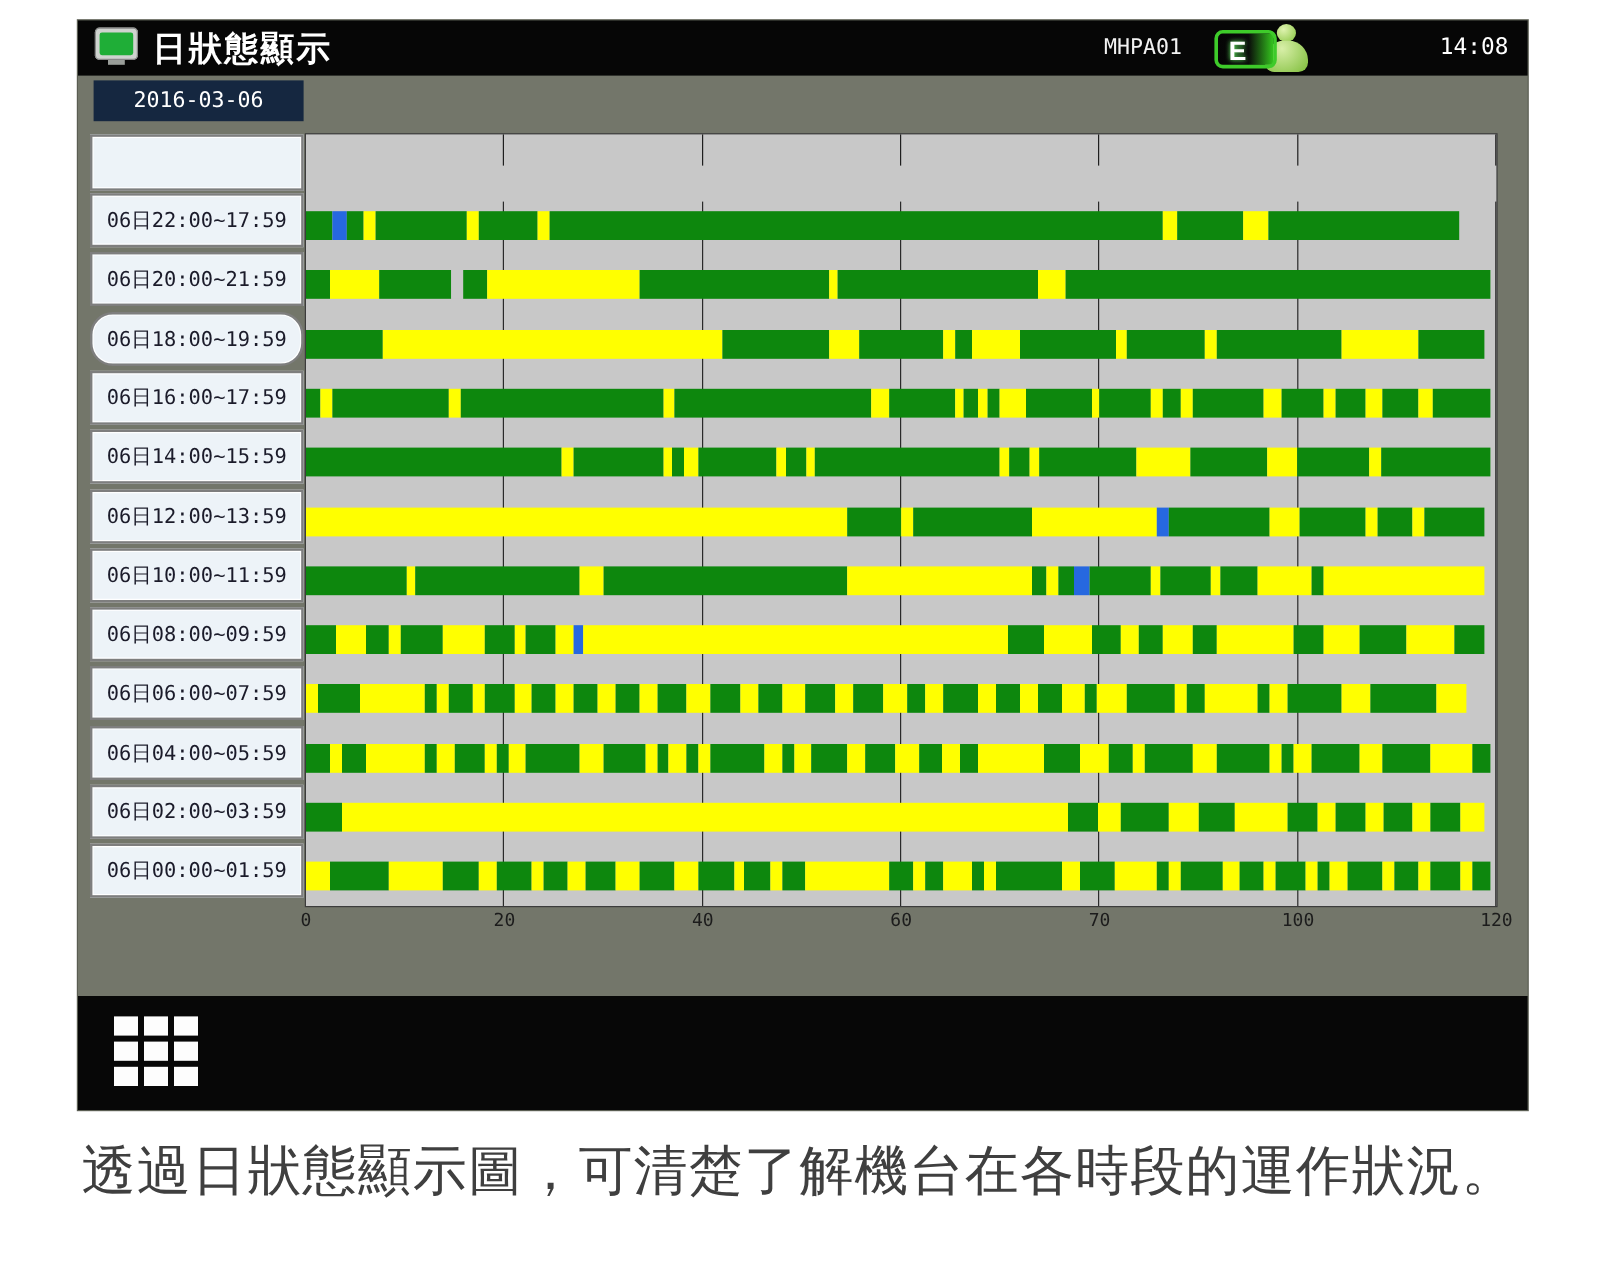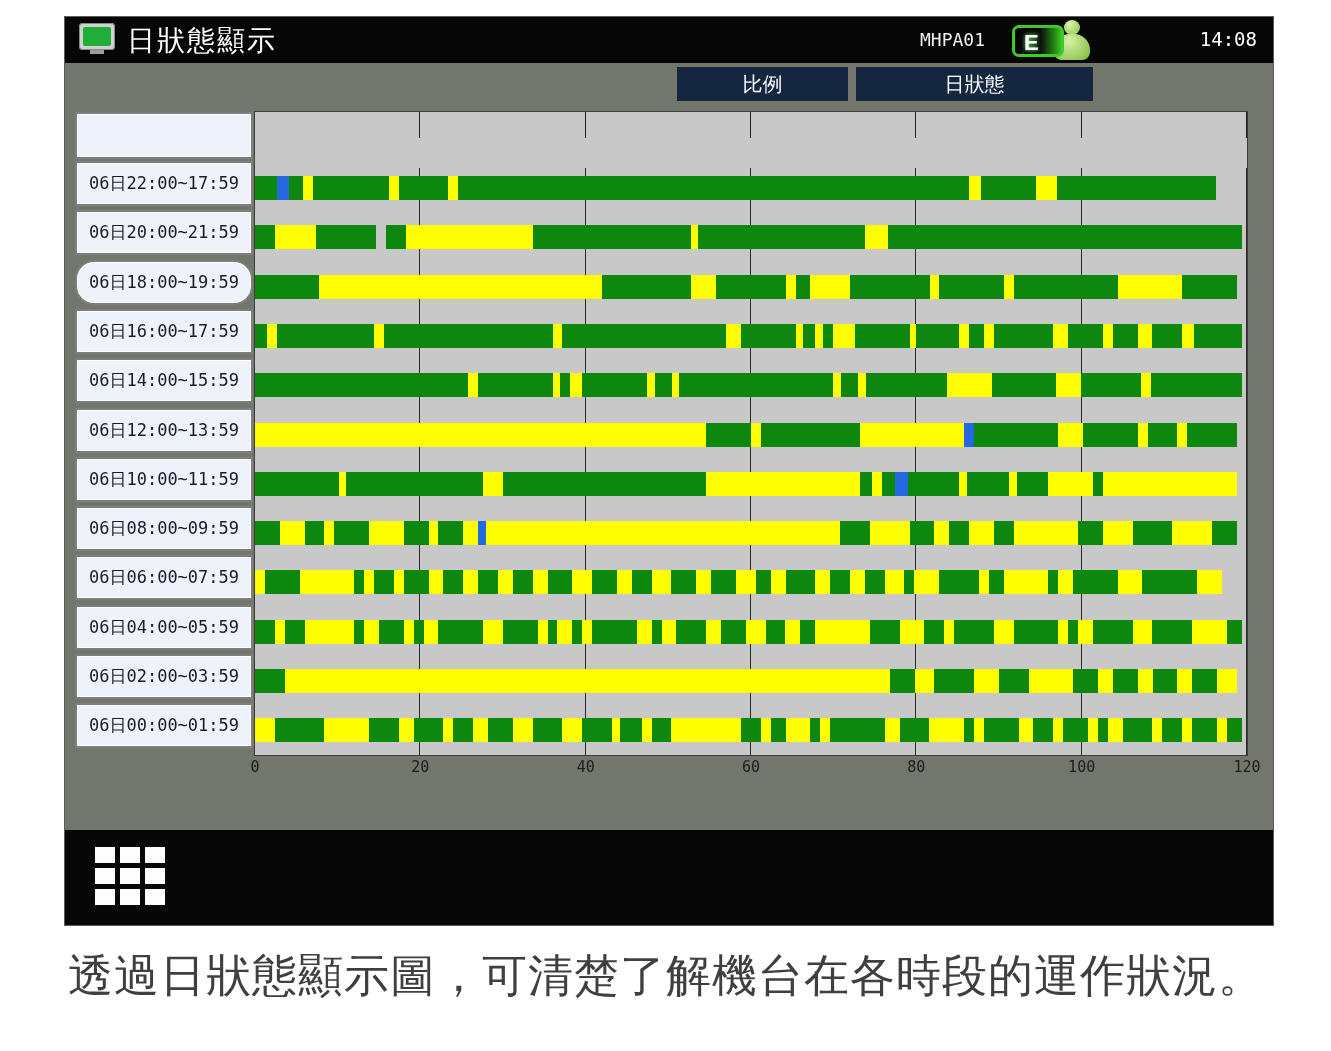--- a/index.html
+++ b/index.html
@@ -7,21 +7,21 @@
         font-family:"Liberation Sans",sans-serif;}
   #app{position:absolute;left:65px;top:17px;width:1208px;height:908px;background:#73766a;
        box-shadow:0 0 0 1px #5a5d52;}
   
   #titlebar{position:absolute;left:0;top:0;width:100%;height:46px;background:#060606;}
   #monitor-icon{position:absolute;left:14px;top:6px;width:40px;height:32px;}
   #monitor-icon .frame{position:absolute;left:0;top:0;width:36px;height:27px;background:#cfd3cf;
        border-radius:4px;box-shadow:inset 0 0 0 1px #888;}
   #monitor-icon .screen{position:absolute;left:4px;top:4px;width:28px;height:19px;background:#1fae37;border-radius:2px;}
   #monitor-icon .stand{position:absolute;left:11px;top:27px;width:14px;height:4px;background:#9a9e9a;}
-  #app-title{position:absolute;left:62px;top:5px;color:#ffffff;font-size:28px;font-weight:normal;letter-spacing:2px;}
+  #app-title{position:absolute;left:62px;top:5px;color:#ffffff;font-size:28px;font-weight:bold;letter-spacing:2px;}
   #station-id{position:absolute;left:855px;top:12px;color:#f2f2f2;font-size:18px;
        font-family:"DejaVu Sans Mono",monospace;}
   #user-badge{position:absolute;left:947px;top:3px;width:90px;height:42px;}
   #user-icon{position:absolute;left:40px;top:0px;width:44px;height:42px;}
   #user-icon .head{position:absolute;left:12px;top:0;width:16px;height:15px;border-radius:50%;
        background:radial-gradient(circle at 35% 30%,#dff3b0,#86c43e);}
   #user-icon .body{position:absolute;left:2px;top:14px;width:36px;height:26px;
        border-radius:16px 16px 8px 8px;background:radial-gradient(circle at 40% 25%,#d8efa8,#7ebd3a);}
   #e-badge{position:absolute;left:0;top:5px;width:52px;height:32px;border:3px solid #3ecb2a;border-radius:7px;
        background:linear-gradient(90deg,#050505 0%,#0a0a0a 55%,#34c41e 100%);
@@ -78,22 +78,21 @@
       <div id="user-badge">
         <div id="user-icon">
           <div class="head"></div>
             <div class="body"></div>
         </div>
         <div id="e-badge">E</div>
       </div>
       <div id="clock">14:08</div>
     </div>
 
-    <div id="ratio-button" class="ctl">比例</div>
-    <div id="daystatus-button" class="ctl">日狀態</div>
+    <div id="date-button" class="ctl">2016-03-06</div>
 
     <div id="label-col">
       <div class="rowlabel" style="top:0;height:47px;"></div>
     <div class="rowlabel" style="top: 49px; height: 45px;">06日22:00~17:59</div>
         <div class="rowlabel" style="top: 98.3px; height: 45px;">06日20:00~21:59</div>
         <div class="rowlabel" style="top: 147.6px; height: 45px; border-radius: 19px;">06日18:00~19:59</div>
         <div class="rowlabel" style="top: 196.9px; height: 45px;">06日16:00~17:59</div>
         <div class="rowlabel" style="top: 246.2px; height: 45px;">06日14:00~15:59</div>
         <div class="rowlabel" style="top: 295.5px; height: 45px;">06日12:00~13:59</div>
         <div class="rowlabel" style="top: 344.8px; height: 45px;">06日10:00~11:59</div>
@@ -437,21 +436,21 @@
           <div class="seg" style="width: 2.5%; background: rgb(13, 135, 13);"></div>
           <div class="seg" style="width: 1%; background: rgb(255, 255, 0);"></div>
           <div class="seg" style="width: 1.5%; background: rgb(13, 135, 13);"></div>
         </div>
       </div>
     <div id="axis-row">
         <span class="axis-label" style="left: 0%;">0</span>
         <span class="axis-label" style="left: 16.6667%;">20</span>
         <span class="axis-label" style="left: 33.3333%;">40</span>
         <span class="axis-label" style="left: 50%;">60</span>
-        <span class="axis-label" style="left: 66.6667%;">80</span>
+        <span class="axis-label" style="left: 66.6667%;">70</span>
         <span class="axis-label" style="left: 83.3333%;">100</span>
         <span class="axis-label" style="left: 100%;">120</span>
       </div>
 
     <div id="bottom-bar">
       <div id="menu-grid-icon">
         <div class="sq"></div>
           <div class="sq"></div>
           <div class="sq"></div>
         <div class="sq"></div>

